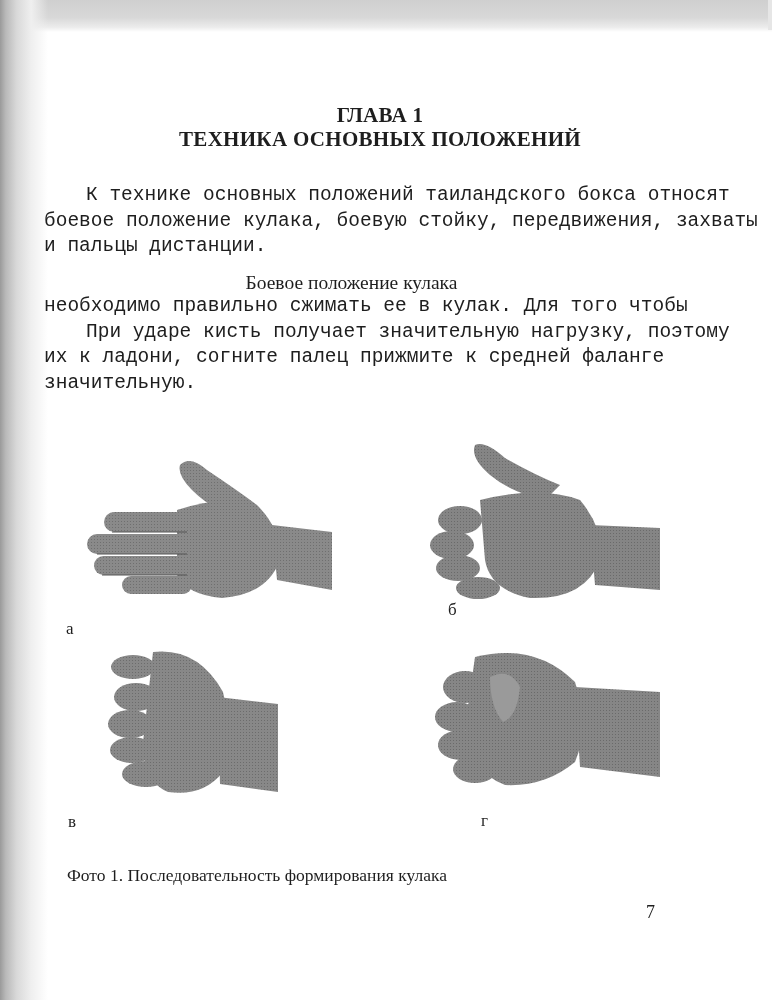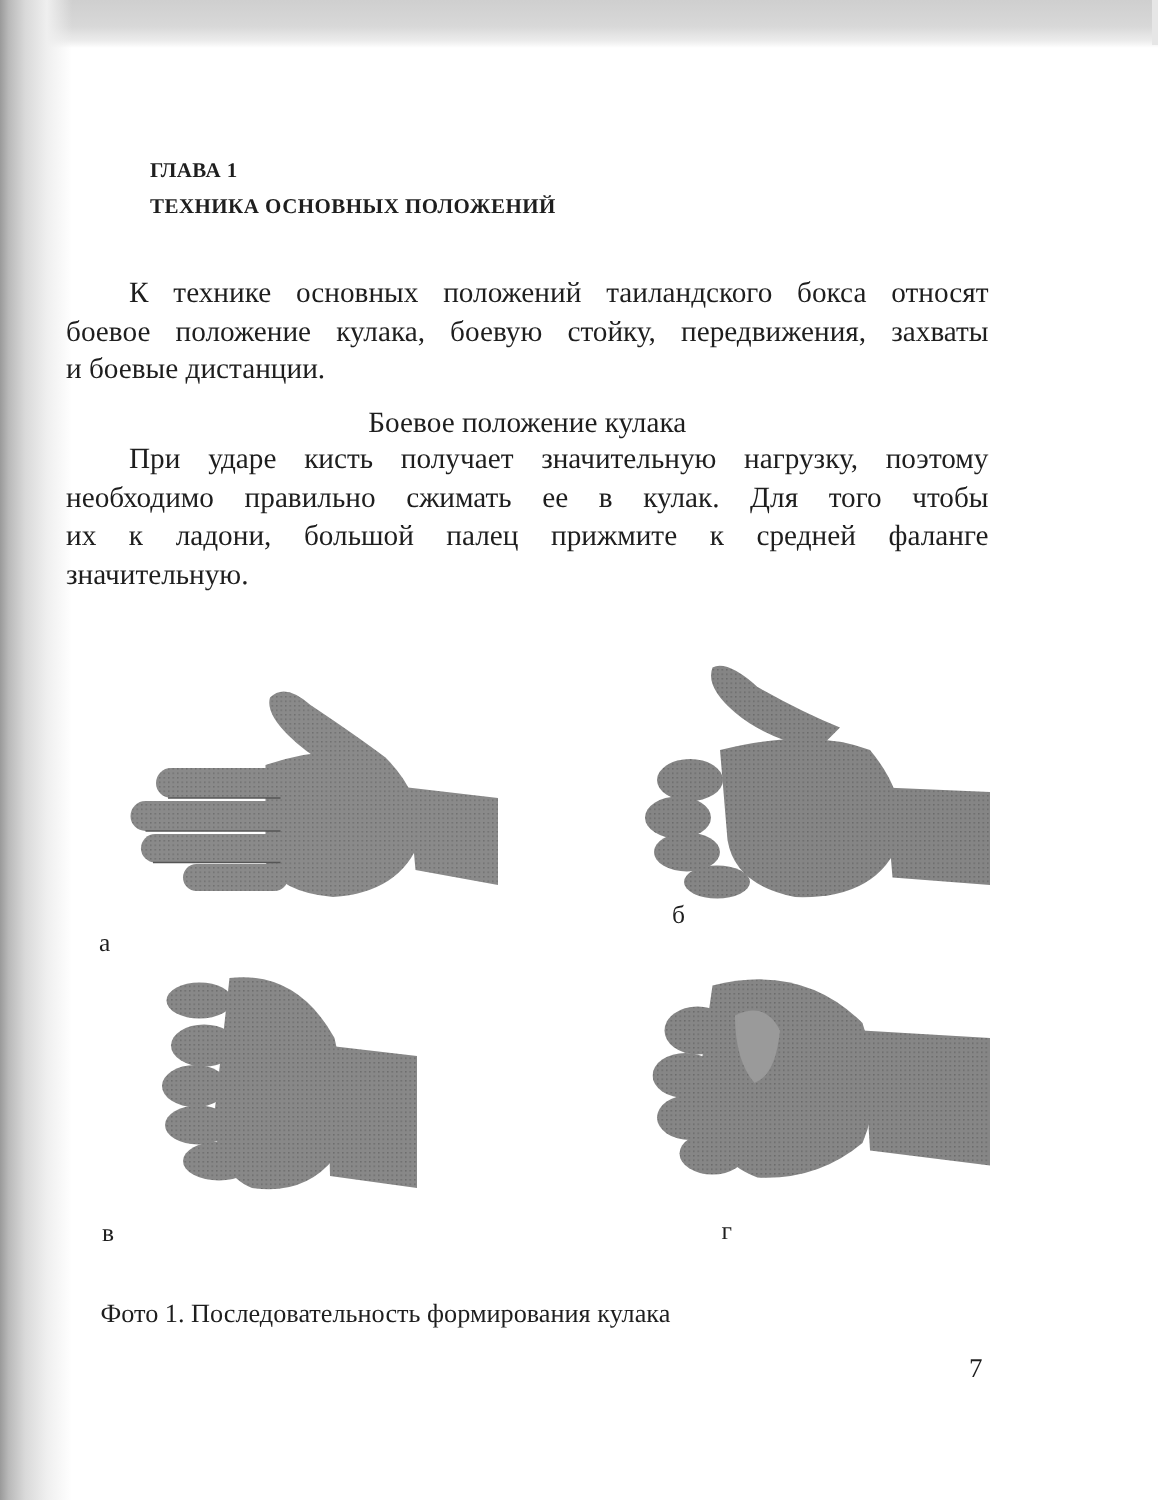--- a/index.html
+++ b/index.html
@@ -37,33 +37,34 @@
     .page {
       position: absolute;
       left: 0; top: 0;
       width: 772px; height: 1000px;
     }
     .chapter-heading {
       position: absolute;
       left: 100px;
       width: 560px;
       top: 103px;
-      text-align: left;
+      text-align: center;
       font-weight: bold;
-      font-size: 14px;
+      font-size: 21px;
       line-height: 24px;
       letter-spacing: 0.3px;
     }
     .chapter-heading div { margin: 0; }
     .para {
       position: absolute;
       font-size: 19.5px;
       line-height: 25.5px;
       text-align: justify;
       text-align-last: left;
+      font-family: Liberation Mono, monospace;
     }
     .para .line {
       display: block;
       text-align: justify;
       text-align-last: justify;
       white-space: nowrap;
     }
     .para .line.last {
       text-align-last: left;
     }
@@ -133,29 +134,29 @@
 <div class="page">
 
   <div class="chapter-heading">
     <div>ГЛАВА 1</div>
     <div>ТЕХНИКА ОСНОВНЫХ ПОЛОЖЕНИЙ</div>
   </div>
 
   <div class="para intro">
     <span class="line first">К технике основных положений таиландского бокса относят</span>
     <span class="line">боевое положение кулака, боевую стойку, передвижения, захваты</span>
-    <span class="line last">и боевые дистанции.</span>
+    <span class="line last">и пальцы дистанции.</span>
   </div>
 
   <div class="section-heading">Боевое положение кулака</div>
 
   <div class="para body-para">
+    <span class="line">необходимо правильно сжимать ее в кулак. Для того чтобы</span>
     <span class="line first">При ударе кисть получает значительную нагрузку, поэтому</span>
-    <span class="line">необходимо правильно сжимать ее в кулак. Для того чтобы</span>
-    <span class="line">их к ладони, большой палец прижмите к средней фаланге</span>
+    <span class="line">их к ладони, согните палец прижмите к средней фаланге</span>
     <span class="line last">значительную.</span>
   </div>
 
   <div class="photo" style="left:82px; top:440px;">
     <svg width="250" height="170" viewBox="0 0 250 170">
       <defs>
         <pattern id="dotA" width="3" height="3" patternUnits="userSpaceOnUse">
           <rect width="3" height="3" fill="#8a8a8a"></rect>
           <rect width="1" height="1" fill="#6f6f6f"></rect>
         </pattern>

